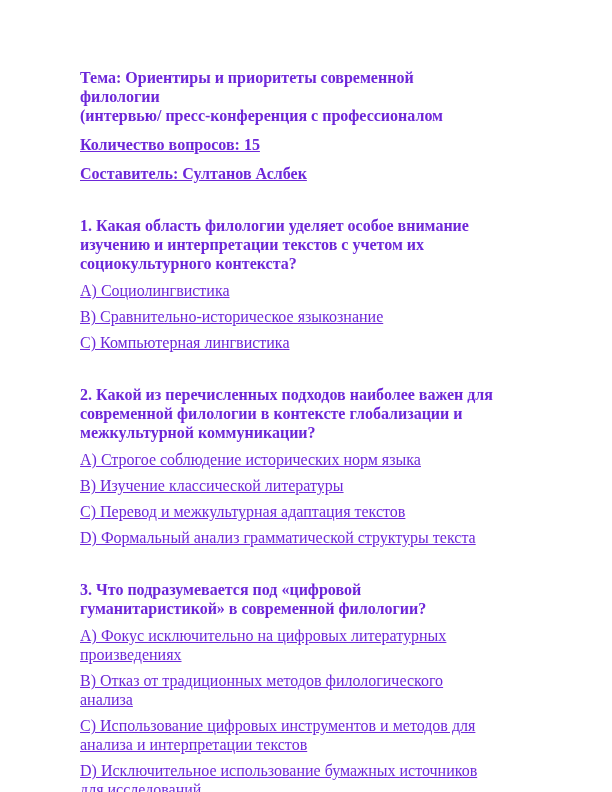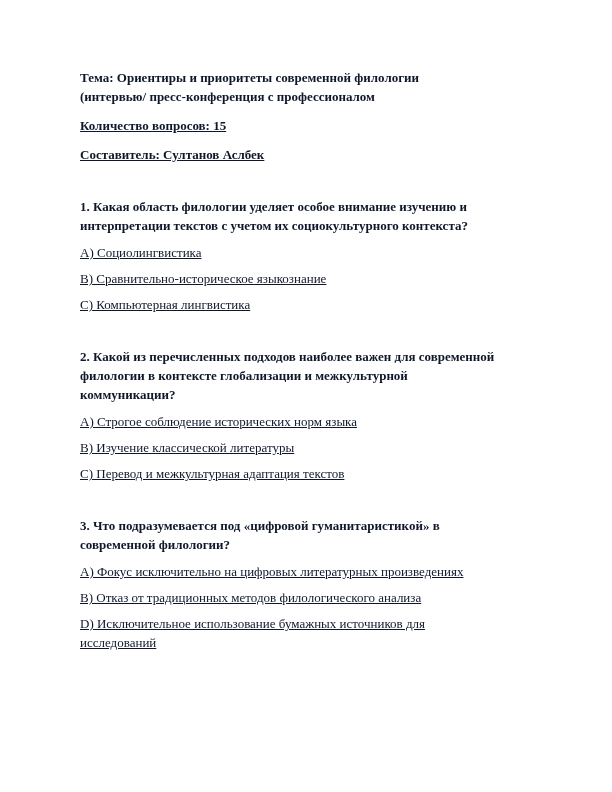--- a/index.html
+++ b/index.html
@@ -6,23 +6,23 @@
     margin: 0;
     padding: 0;
     background: #ffffff;
   }
   .page {
     position: relative;
     box-sizing: border-box;
     width: 612px;
     height: 792px;
     background: #ffffff;
-    color: #0f172a;
+    color: #6d28d9;
     font-family: "Liberation Serif", "DejaVu Serif", serif;
-    font-size: 13px;
+    font-size: 16px;
     line-height: 19px;
     padding: 68px 116px 0 80px;
     overflow: hidden;
   }
   .doc-title {
     font-weight: bold;
     margin: 0 0 10px 0;
   }
   .meta {
     font-weight: bold;
@@ -60,22 +60,24 @@
     <p class="option">A) Социолингвистика</p>
     <p class="option">B) Сравнительно-историческое языкознание</p>
     <p class="option">C) Компьютерная лингвистика</p>
   </div>
 
   <div class="question-block">
     <p class="question-text">2. Какой из перечисленных подходов наиболее важен для современной филологии в контексте глобализации и межкультурной коммуникации?</p>
     <p class="option">A) Строгое соблюдение исторических норм языка</p>
     <p class="option">B) Изучение классической литературы</p>
     <p class="option">C) Перевод и межкультурная адаптация текстов</p>
+    <p class="option">D) Формальный анализ грамматической структуры текста</p>
   </div>
 
   <div class="question-block">
     <p class="question-text">3. Что подразумевается под «цифровой гуманитаристикой» в современной филологии?</p>
     <p class="option">A) Фокус исключительно на цифровых литературных произведениях</p>
     <p class="option">B) Отказ от традиционных методов филологического анализа</p>
+    <p class="option">C) Использование цифровых инструментов и методов для анализа и интерпретации текстов</p>
     <p class="option">D) Исключительное использование бумажных источников для исследований</p>
   </div>
 
 </div>
 
 </body></html>

